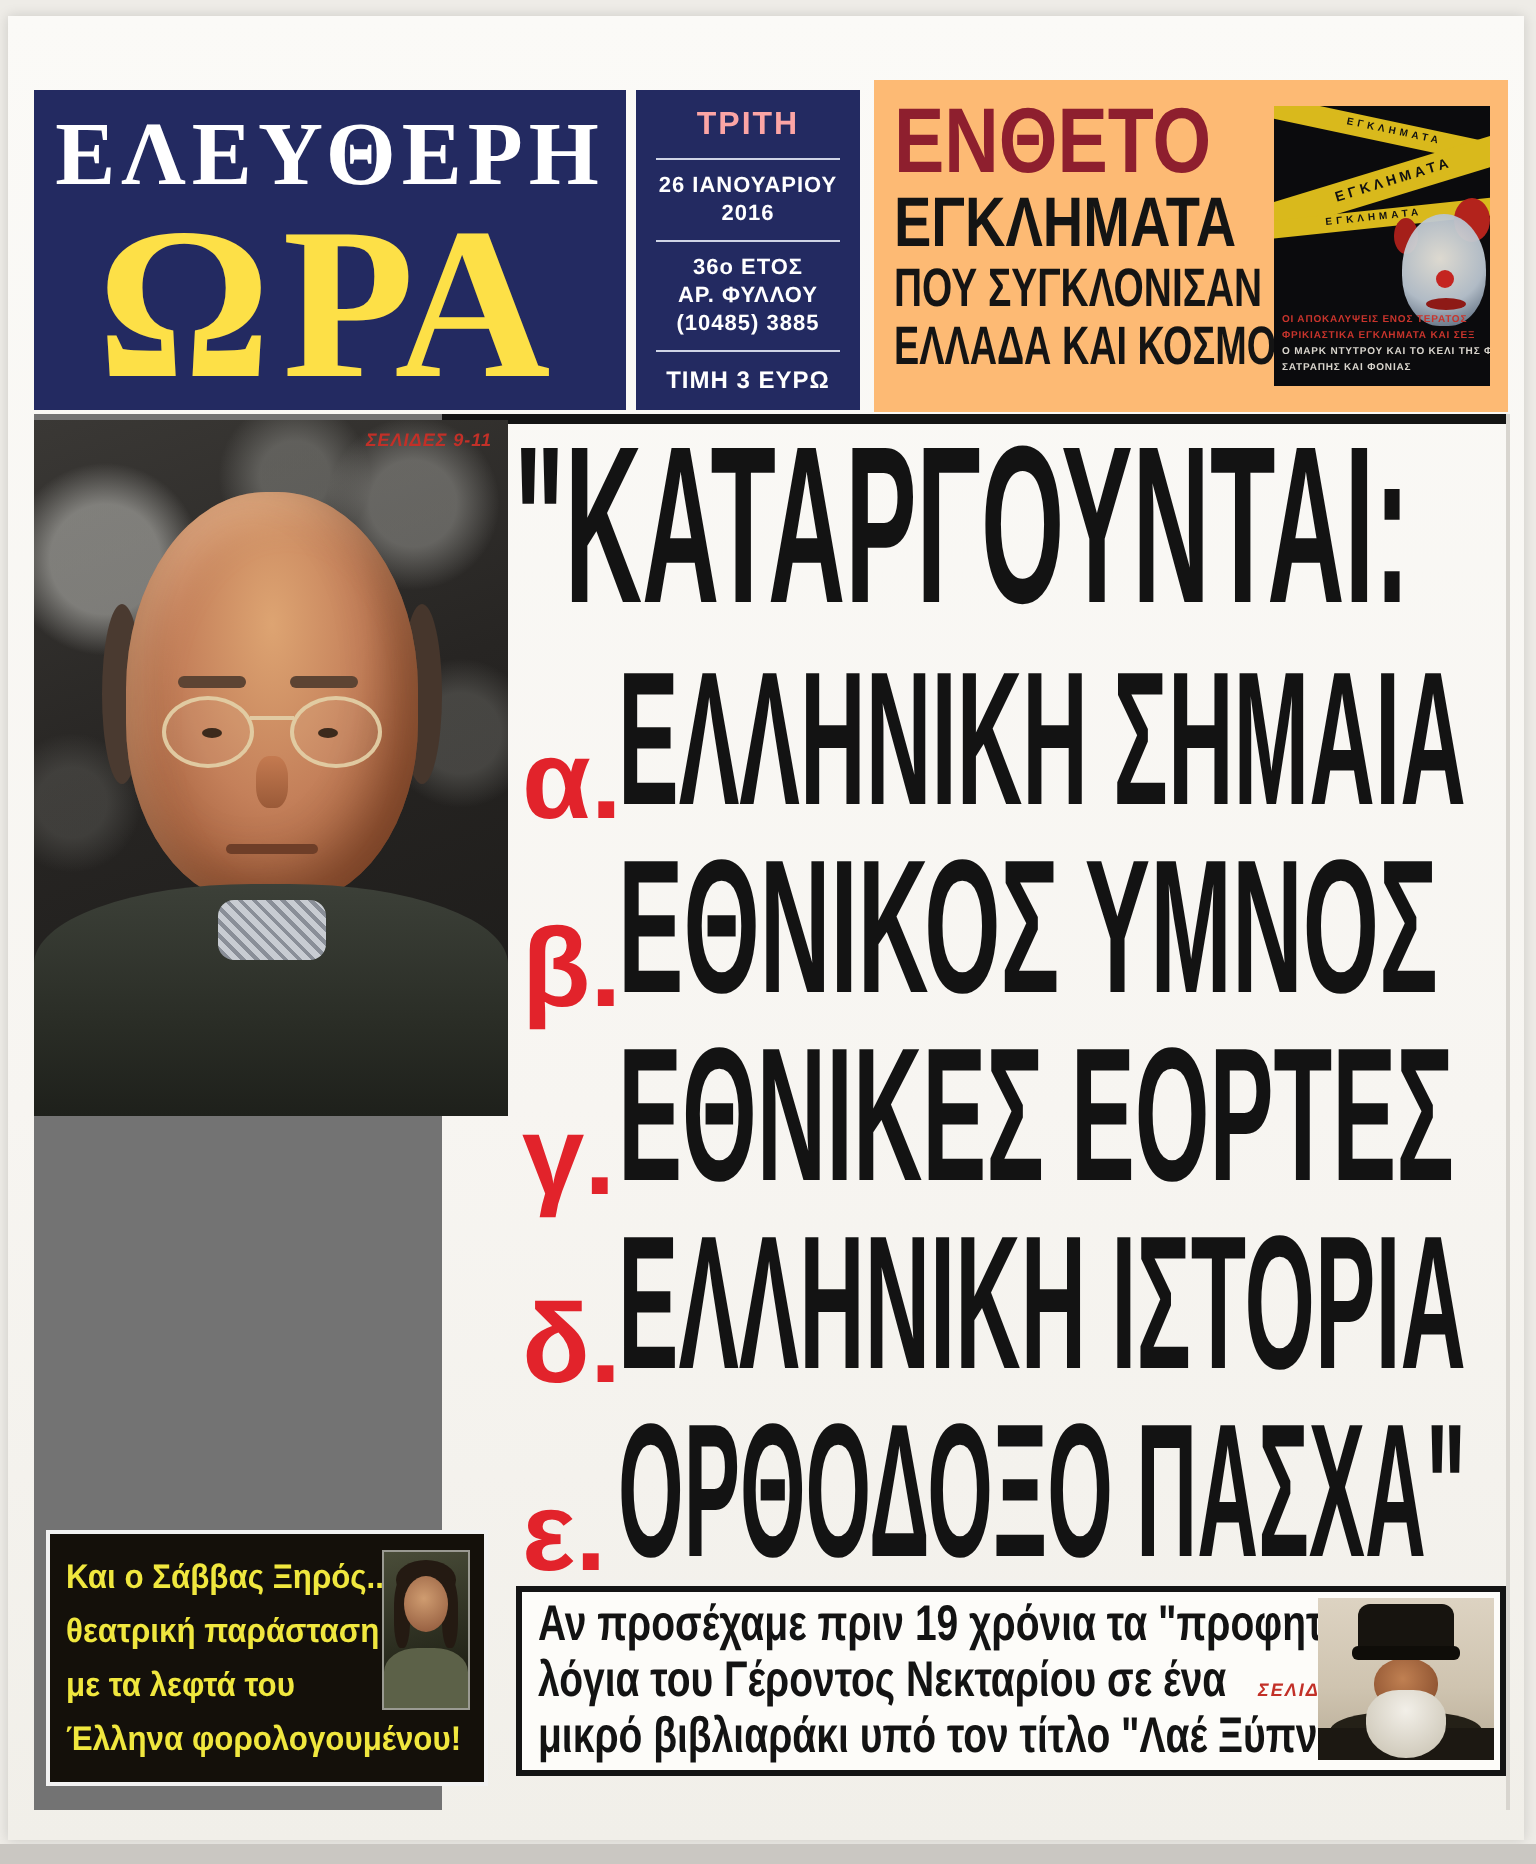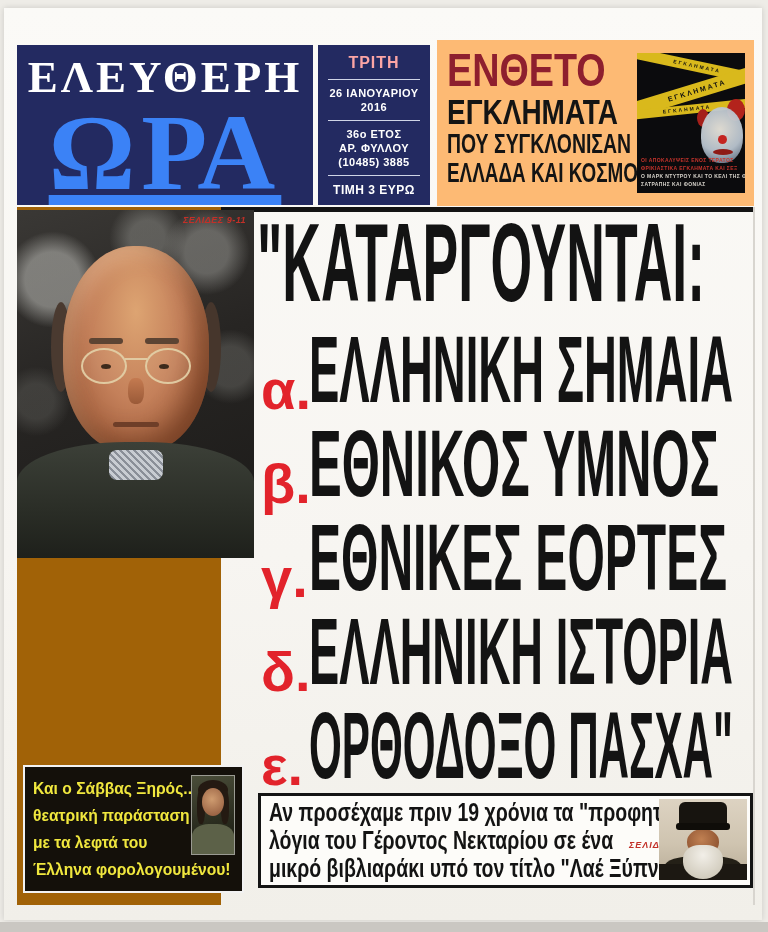--- a/index.html
+++ b/index.html
@@ -10,22 +10,22 @@
   .page{position:absolute;left:4px;top:8px;width:758px;height:912px;
     background:linear-gradient(180deg,#fbfaf7 0%,#f7f5f1 60%,#f1efe9 100%);
     box-shadow:0 0 6px rgba(0,0,0,.15);}
   .scan-band-bottom{position:absolute;left:0;bottom:0;width:768px;height:10px;background:#cac7c2;}
 
   
   .logo-box{position:absolute;left:17px;top:45px;width:296px;height:160px;background:#232a61;
     display:flex;flex-direction:column;align-items:center;justify-content:flex-start;}
   .logo-l1{color:#ffffff;font-family:"Liberation Serif",serif;font-weight:bold;
     font-size:45px;line-height:52px;letter-spacing:3px;margin-top:6px;white-space:nowrap;}
-  .logo-l2{color:#3b82f6;font-family:"Liberation Serif",serif;font-weight:bold;
-    font-size:108px;line-height:100px;letter-spacing:6px;white-space:nowrap;text-decoration:underline;}
+  .logo-l2{color:#fde047;font-family:"Liberation Serif",serif;font-weight:bold;
+    font-size:108px;line-height:100px;letter-spacing:6px;white-space:nowrap;}
 
   .date-panel{position:absolute;left:318px;top:45px;width:112px;height:160px;background:#232a61;
     color:#fff;text-align:center;font-weight:bold;box-sizing:border-box;padding-top:8px;}
   .dp-day{color:#fca5a5;font-size:16px;letter-spacing:1px;line-height:20px;}
   .dp-sep{height:1px;background:#cfd4e6;margin:6px 10px;}
   .dp-line{font-size:11px;line-height:14px;letter-spacing:.5px;}
   .dp-price{font-size:12px;line-height:16px;letter-spacing:.5px;}
 
   .promo-box{position:absolute;left:437px;top:40px;width:317px;height:166px;background:#fdba74;
     box-sizing:border-box;padding:6px 0 0 10px;}
@@ -52,21 +52,21 @@
   .clown-mouth{position:absolute;right:12px;top:96px;width:20px;height:6px;border-radius:50%;background:#8e1a16;}
   .promo-caps{position:absolute;left:4px;right:46px;bottom:5px;}
   .pcap{font-weight:bold;font-size:5px;line-height:8px;white-space:nowrap;letter-spacing:.4px;}
   .pcap-red{color:#c8342c;}
   .pcap-white{color:#d8d4cc;}
 
   .top-rule{position:absolute;left:17px;top:207px;width:737px;height:5px;background:#141414;}
   .right-edge{position:absolute;left:753px;top:207px;width:2px;height:698px;background:#d8d5cf;}
 
   
-  .left-col{position:absolute;left:17px;top:207px;width:204px;height:698px;background:#a16207;}
+  .left-col{position:absolute;left:17px;top:207px;width:204px;height:698px;background:#737373;}
   .filis-photo{position:absolute;left:0;top:3px;width:237px;height:348px;overflow:hidden;
     background:
       radial-gradient(circle at 15% 20%,rgba(190,190,185,.55) 0 8%,rgba(190,190,185,0) 14%),
       radial-gradient(circle at 80% 12%,rgba(170,170,165,.45) 0 6%,rgba(170,170,165,0) 12%),
       radial-gradient(circle at 55% 8%,rgba(140,140,135,.5) 0 5%,rgba(140,140,135,0) 11%),
       radial-gradient(circle at 90% 45%,rgba(120,120,115,.4) 0 7%,rgba(120,120,115,0) 13%),
       radial-gradient(circle at 8% 55%,rgba(110,110,105,.35) 0 6%,rgba(110,110,105,0) 12%),
       linear-gradient(160deg,#3a3835 0%,#272523 45%,#1b1a18 100%);}
   .photo-pages-ref{position:absolute;top:5px;right:8px;color:#c23028;font-style:italic;
     font-weight:bold;font-size:9px;letter-spacing:.5px;}

